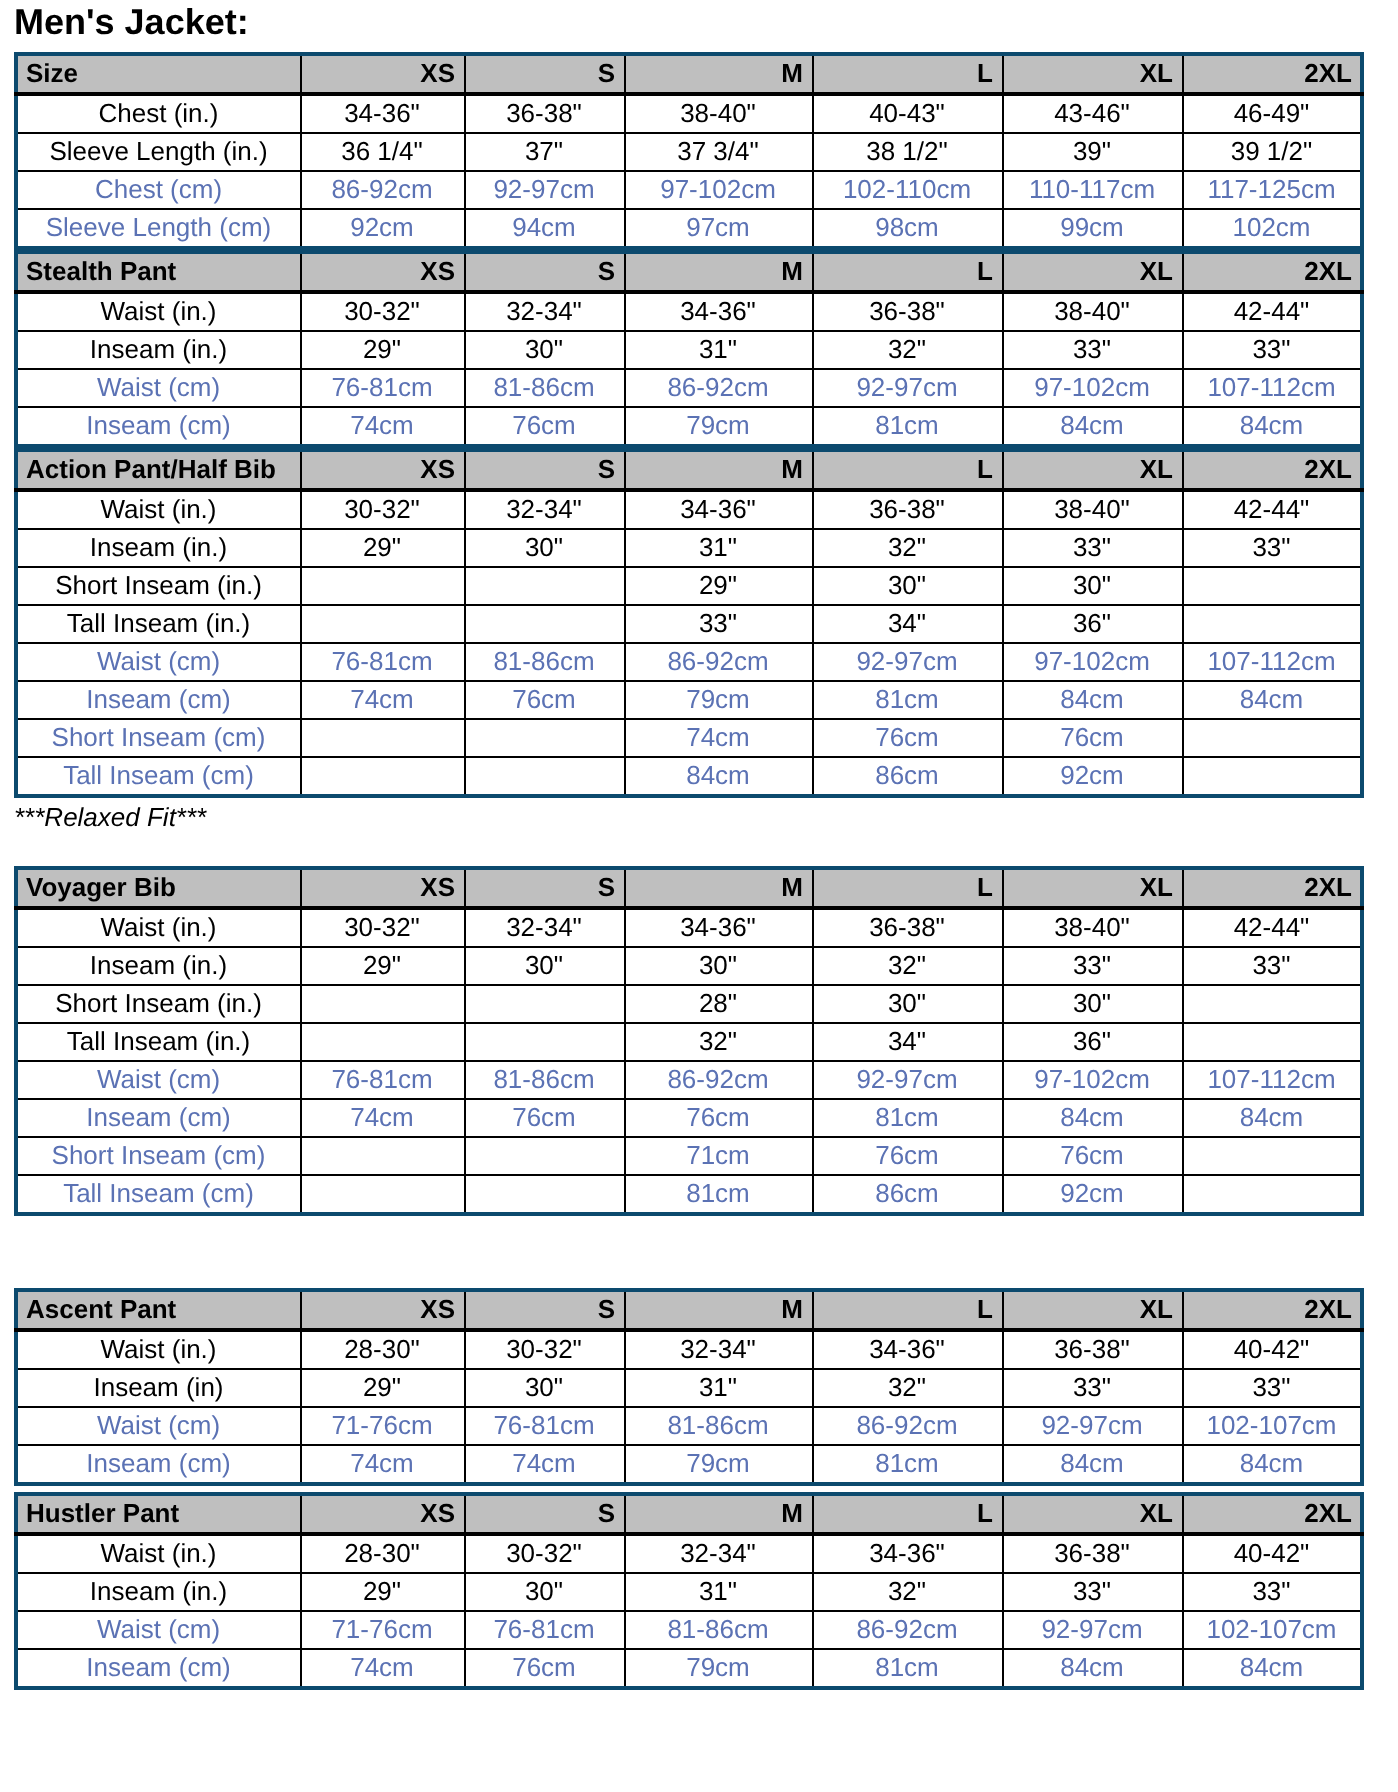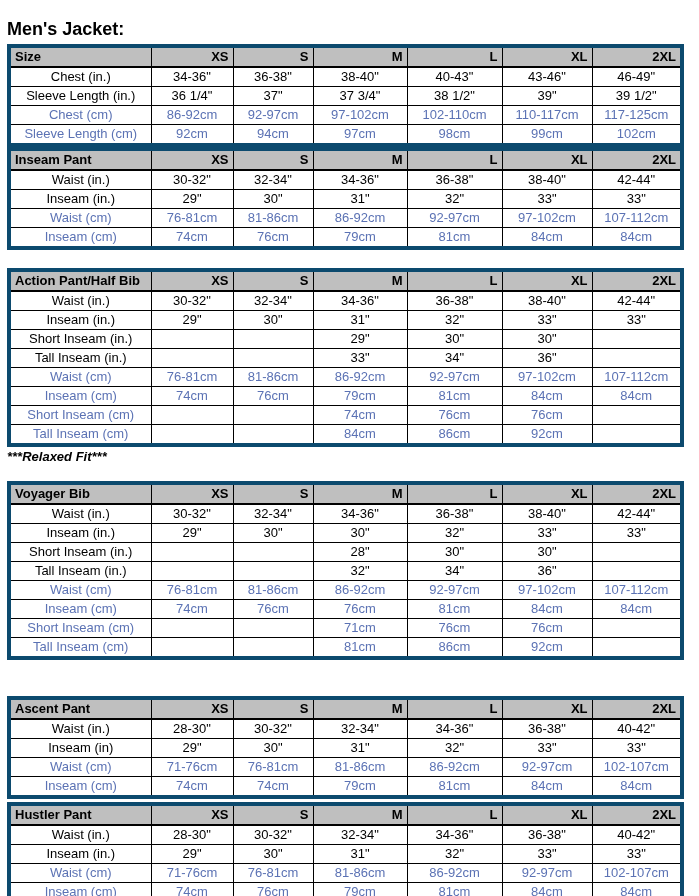--- a/index.html
+++ b/index.html
@@ -6,37 +6,37 @@
     margin: 0;
     padding: 0;
     background: #ffffff;
     font-family: "Liberation Sans", sans-serif;
     color: #000000;
   }
   .sheet {
     width: 699px;
     height: 896px;
     box-sizing: border-box;
-    padding: 18px 0 0 7px;
+    padding: 0 0 0 7px;
     background: #ffffff;
     overflow: hidden;
   }
   .section-title {
     font-size: 18px;
     line-height: 22px;
     font-weight: bold;
     margin: 0;
   }
   #title-jacket { margin-bottom: 4px; }
   #title-pant-bib { margin-top: 21px; margin-bottom: 3px; }
   table.size-table {
     border-collapse: collapse;
     table-layout: fixed;
     width: 673px;
-    border: 4px solid #0c4a6e;
+    border: 2px solid #0c4a6e;
   }
   table.size-table th,
   table.size-table td {
     border: 1px solid #000000;
     height: 18px;
     line-height: 18px;
     padding: 0 4px;
     font-size: 13px;
     vertical-align: middle;
     white-space: nowrap;
@@ -46,25 +46,25 @@
   table.size-table thead th {
     background: #BFBFBF;
     font-weight: bold;
     text-align: right;
     border-bottom-width: 2px;
   }
   table.size-table thead th.label { text-align: left; }
   table.size-table td.label { text-align: center; }
   table.size-table td.value { text-align: center; }
   table.size-table tr.cm td { color: #5B72B4; }
-  #tbl-action { margin-top: 18px; }
+  #tbl-action { }
   .note {
     font-size: 13px;
     line-height: 16px;
-    font-weight: bold;
+    font-weight: normal;
     font-style: italic;
     margin: 2px 0 0 0;
   }
   #tbl-voyager { margin-top: 16px; }
   #tbl-ascent { margin-top: 36px; }
   #tbl-hustler { margin-top: 3px; }
 </style>
 </head>
 <body>
 
@@ -139,21 +139,21 @@
       <col style="width:142px">
         <col style="width:82px">
         <col style="width:80px">
       <col style="width:94px">
         <col style="width:95px">
         <col style="width:90px">
         <col style="width:90px">
     </colgroup>
   <thead>
         <tr>
-          <th class="label">Inseam Pant</th>
+          <th class="label">Stealth Pant</th>
           <th>XS</th>
           <th>S</th>
           <th>M</th>
           <th>L</th>
           <th>XL</th>
           <th>2XL</th>
         </tr>
       </thead>
       <tbody>
         <tr class="in">

